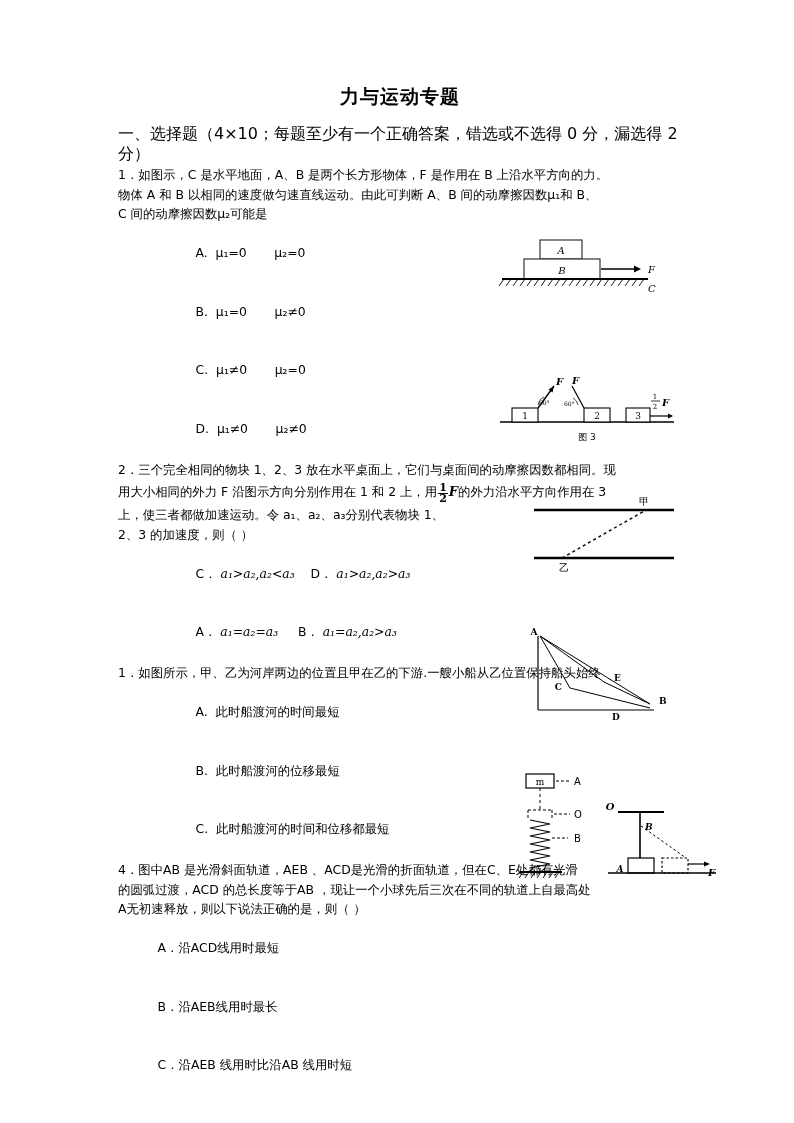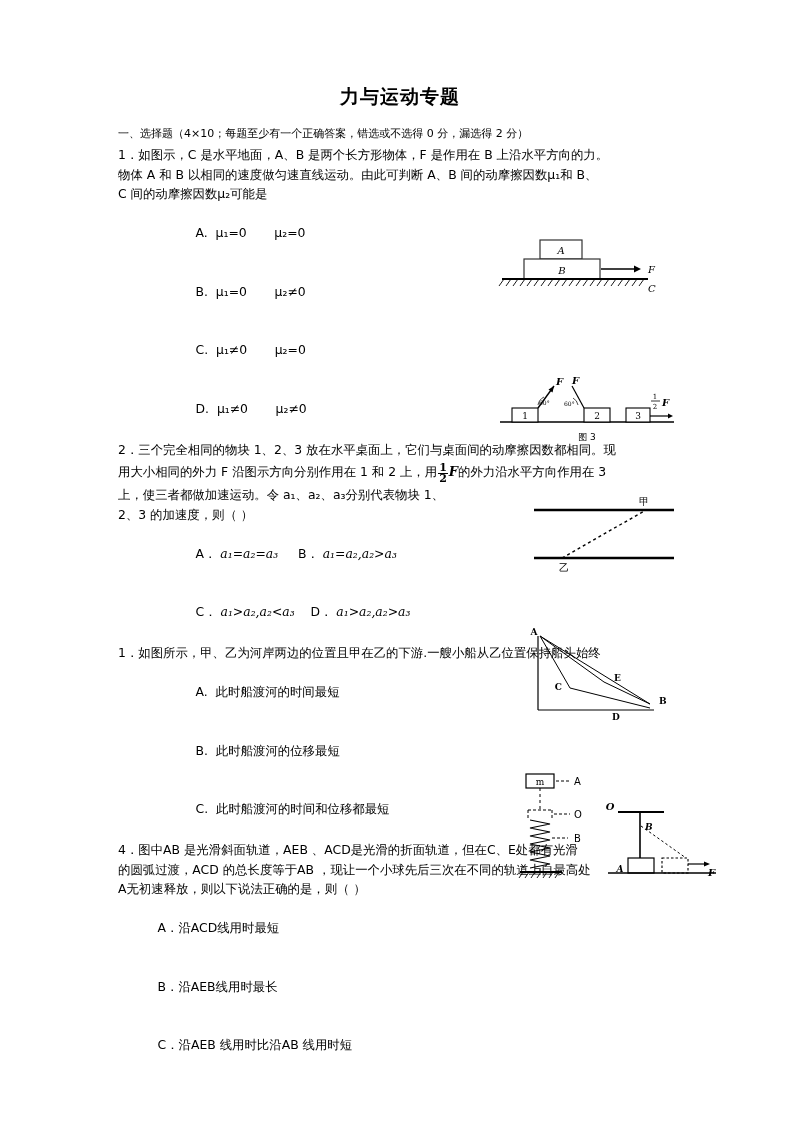--- a/index.html
+++ b/index.html
@@ -23,21 +23,21 @@
   }
   .doc-title {
     text-align: center;
     font-size: 19px;
     font-weight: bold;
     letter-spacing: 1px;
     margin: 0 0 14px 0;
     font-family: "DejaVu Sans", "Liberation Sans", sans-serif;
   }
   .section-head {
-    font-size: 11px;
+    font-size: 16px;
     line-height: 20px;
     margin-bottom: 1px;
   }
   .q {
     position: relative;
     font-size: 12.4px;
     line-height: 19.5px;
   }
   .q-text {
     margin: 0;
@@ -144,24 +144,24 @@
   <div class="q" style="margin-top:2px;">
     <div class="q-text">2．三个完全相同的物块 1、2、3 放在水平桌面上，它们与桌面间的动摩擦因数都相同。现</div>
     <div class="q-text" style="line-height:26px;">
       <span>用大小相同的外力 F 沿图示方向分别作用在 1 和 2 上，用</span><span class="frac"><span class="num">1</span><span class="den">2</span></span><span class="bold-serif" style="font-style:italic;font-size:13px;">F</span><span>的外力沿水平方向作用在 3</span>
     </div>
     <div class="q-text">上，使三者都做加速运动。令 a₁、a₂、a₃分别代表物块 1、</div>
     <div class="q-text">2、3 的加速度，则（        ）</div>
 
     <div class="opts">
       <div class="opt opt-indent">
+        <span>C．</span><span>&nbsp;</span><span class="it">a₁&gt;a₂,a₂&lt;a₃</span><span>&nbsp;&nbsp;&nbsp;&nbsp;</span><span>D．</span><span>&nbsp;</span><span class="it">a₁&gt;a₂,a₂&gt;a₃</span>
+      </div>
+      <div class="opt opt-indent">
         <span>A．</span><span>&nbsp;</span><span class="it">a₁=a₂=a₃</span><span>&nbsp;&nbsp;&nbsp;&nbsp;&nbsp;</span><span>B．</span><span>&nbsp;</span><span class="it">a₁=a₂,a₂&gt;a₃</span>
-      </div>
-      <div class="opt opt-indent">
-        <span>C．</span><span>&nbsp;</span><span class="it">a₁&gt;a₂,a₂&lt;a₃</span><span>&nbsp;&nbsp;&nbsp;&nbsp;</span><span>D．</span><span>&nbsp;</span><span class="it">a₁&gt;a₂,a₂&gt;a₃</span>
       </div>
     </div>
   </div>
 
   <div class="fig" style="left:492px; top:372px;">
     <svg width="190" height="76" viewBox="0 0 190 76">
       <line x1="8" y1="50" x2="182" y2="50" stroke="#000" stroke-width="1.6"></line>
 
       <rect x="20" y="36" width="26" height="14" fill="#fff" stroke="#000" stroke-width="1.1"></rect>
       <text x="33" y="47" font-size="9" text-anchor="middle" font-family="DejaVu Serif, serif">1</text>

